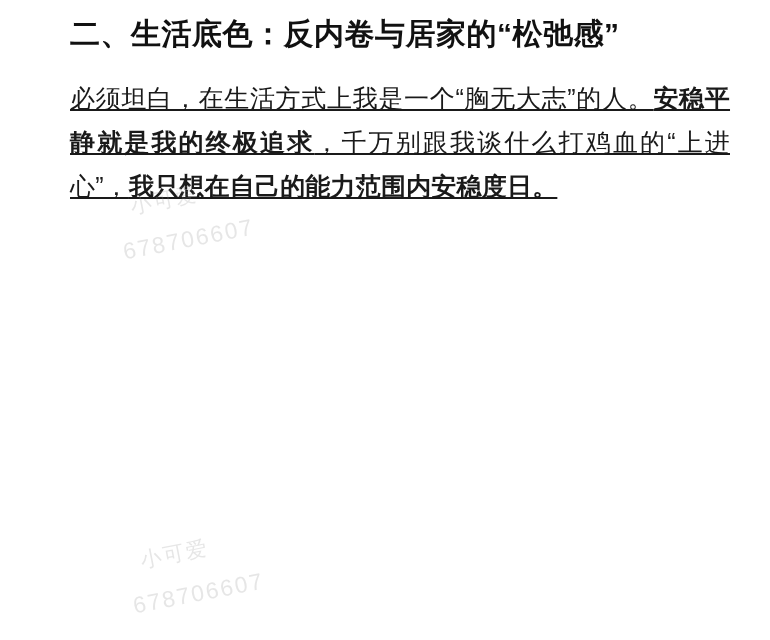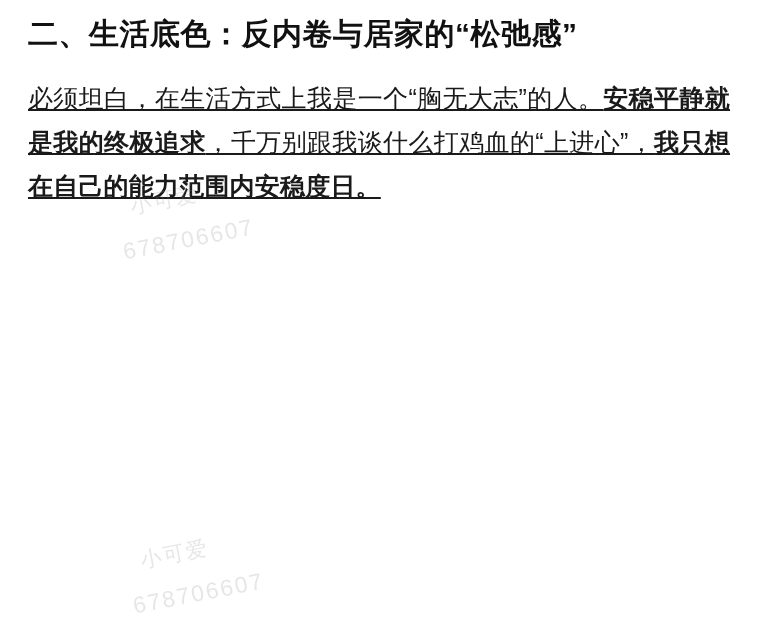--- a/index.html
+++ b/index.html
@@ -13,21 +13,21 @@
     font-family: "Liberation Sans", "DejaVu Sans", sans-serif;
     color: #1a1a1a;
     overflow: hidden;
     position: relative;
   }
   .page {
     position: relative;
     width: 770px;
     height: 640px;
     box-sizing: border-box;
-    padding: 14px 40px 0 28px;
+    padding: 14px 40px 0 70px;
   }
   .heading {
     font-size: 30px;
     font-weight: bold;
     letter-spacing: 0.5px;
     line-height: 1.3;
     margin: 0 0 24px 0;
     color: #111111;
     white-space: nowrap;
   }

